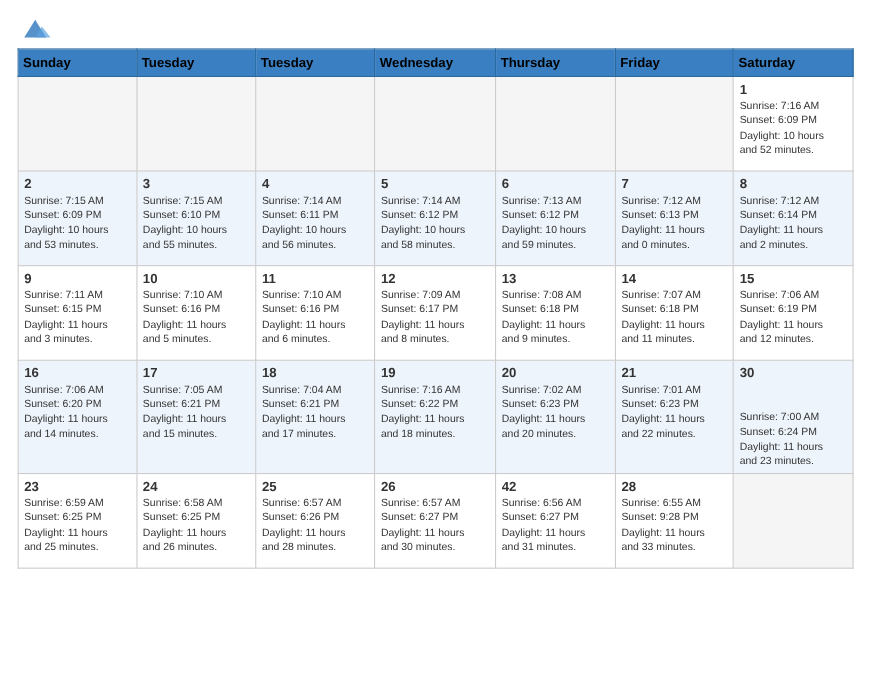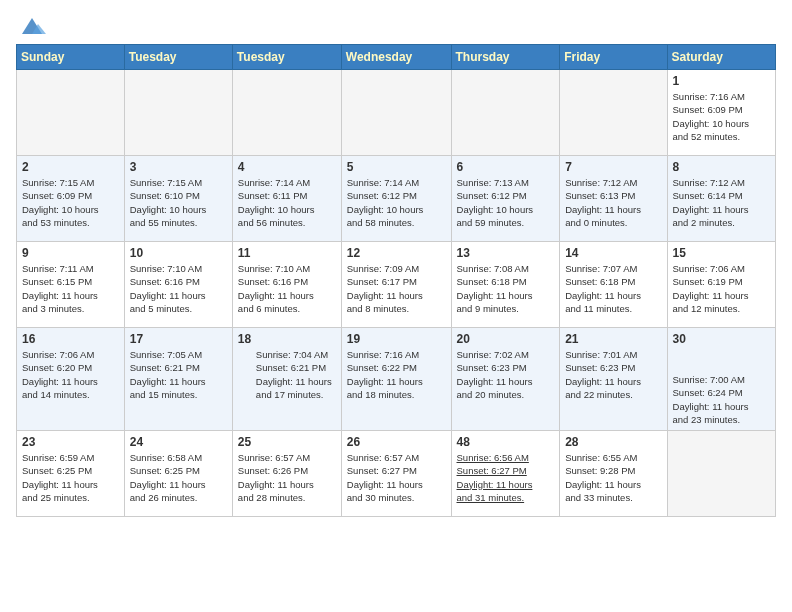--- a/index.html
+++ b/index.html
@@ -54,21 +54,21 @@
       font-size: 13px;
       color: #555;
     }
     .calendar {
       width: 100%;
       border-collapse: collapse;
       border: 1px solid #ccc;
     }
     .calendar th {
       background: #3a7fc1;
-      color: #fef9c3;
+      color: #000000;
       font-size: 12px;
       font-weight: bold;
       padding: 5px 4px;
       text-align: left;
       border: 1px solid #2a6aa0;
     }
     .calendar td {
       width: 113px;
       vertical-align: top;
       padding: 4px 5px;
@@ -260,21 +260,21 @@
           </td>
           <td>
             <span class="day-num">17</span>
             <div class="day-info" style="white-space: pre-line;">Sunrise: 7:05 AM
 Sunset: 6:21 PM
 Daylight: 11 hours
 and 15 minutes.</div>
           </td>
           <td>
             <span class="day-num">18</span>
-            <div class="day-info" style="white-space: pre-line; margin-left: 18px;">Sunrise: 7:04 AM
+            <div class="day-info" style="white-space: pre-line;">Sunrise: 7:04 AM
 Sunset: 6:21 PM
 Daylight: 11 hours
 and 17 minutes.</div>
           </td>
           <td>
             <span class="day-num">19</span>
             <div class="day-info" style="white-space: pre-line;">Sunrise: 7:16 AM
 Sunset: 6:22 PM
 Daylight: 11 hours
 and 18 minutes.</div>
@@ -324,22 +324,22 @@
 and 28 minutes.</div>
           </td>
           <td>
             <span class="day-num">26</span>
             <div class="day-info" style="white-space: pre-line;">Sunrise: 6:57 AM
 Sunset: 6:27 PM
 Daylight: 11 hours
 and 30 minutes.</div>
           </td>
           <td>
-            <span class="day-num">48</span>
-            <div class="day-info" style="white-space: pre-line; text-decoration: underline;">Sunrise: 6:56 AM
+            <span class="day-num">42</span>
+            <div class="day-info" style="white-space: pre-line;">Sunrise: 6:56 AM
 Sunset: 6:27 PM
 Daylight: 11 hours
 and 31 minutes.</div>
           </td>
           <td>
             <span class="day-num">28</span>
             <div class="day-info" style="white-space: pre-line;">Sunrise: 6:55 AM
 Sunset: 9:28 PM
 Daylight: 11 hours
 and 33 minutes.</div>

